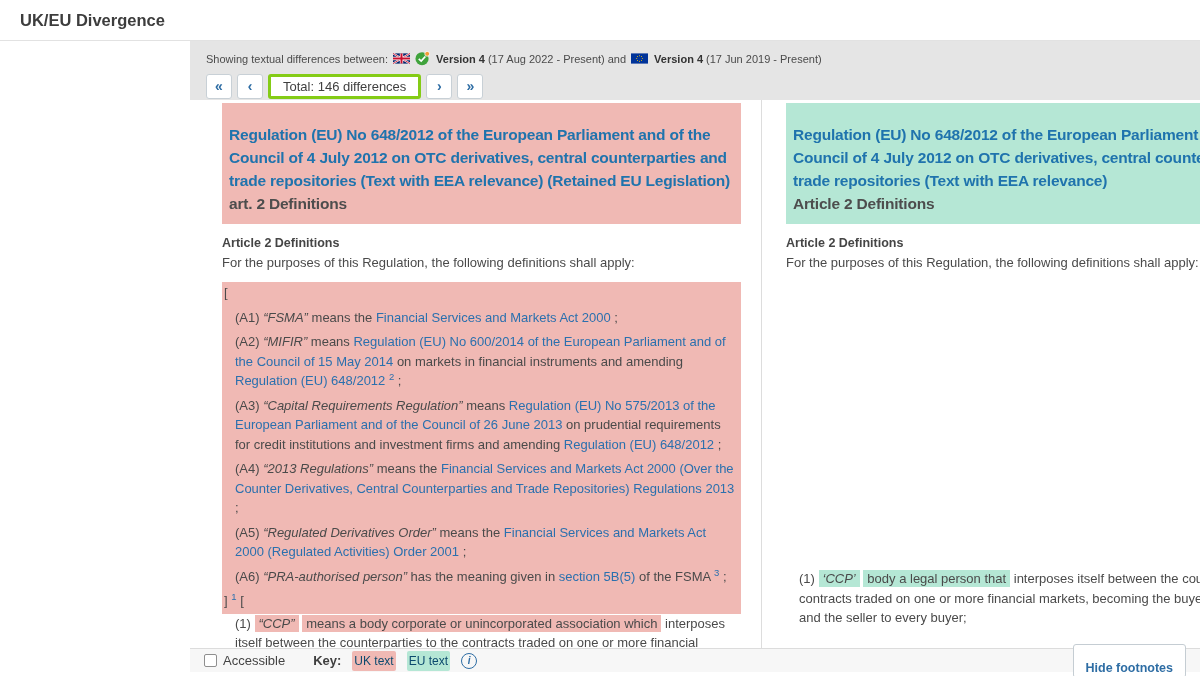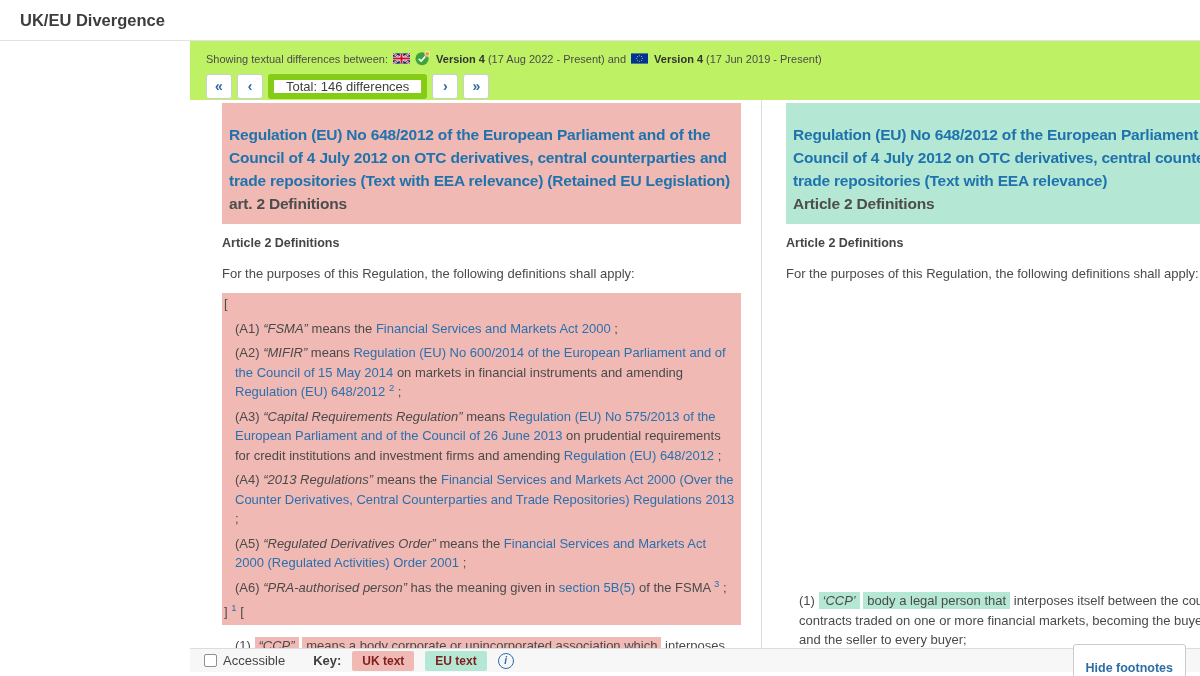--- a/index.html
+++ b/index.html
@@ -15,65 +15,65 @@
   .top-header{position:absolute;left:0;top:0;width:1200px;height:41px;background:#fff;border-bottom:1px solid var(--border);}
   .top-header h1{font-size:16.5px;font-weight:700;color:#3d3d3d;line-height:41px;padding-left:20px;}
 
   
   .sidebar{position:absolute;left:0;top:41px;width:190px;bottom:0;background:#fff;border-right:1px solid var(--border);}
   .sidebar-row{height:38px;display:flex;align-items:center;gap:9px;padding:0 11px;border-bottom:1px solid var(--border);cursor:pointer;}
   .list-icon{width:22px;height:22px;background:#174f7e;border-radius:2px;display:inline-flex;align-items:center;justify-content:center;flex:none;}
   .sidebar-label{font-size:13.5px;font-weight:700;color:#2a4865;}
 
   
-  .toolbar{position:absolute;left:190px;top:41px;width:1010px;height:59px;background:#bef264;padding:10px 0 0 16px;}
+  .toolbar{position:absolute;left:190px;top:41px;width:1010px;height:59px;background:#e5e5e5;padding:10px 0 0 16px;}
   .showing-line{display:flex;align-items:center;gap:3px;font-size:11px;color:#4b4b4b;white-space:nowrap;}
   .showing-line b{color:#333;margin-left:3px;}
   .flag{display:inline-flex;line-height:0;margin-left:2px;}
   .check{display:inline-flex;line-height:0;margin-left:2px;}
   .nav-line{margin-top:8px;display:flex;align-items:center;}
   .nav-btn{width:26px;height:25px;border:1px solid #c8d0d6;border-radius:3px;background:#fff;color:var(--navblue);
     font-family:"Liberation Sans",sans-serif;font-size:14px;font-weight:700;display:inline-flex;align-items:center;justify-content:center;
     margin-right:5px;cursor:pointer;padding:0 0 2px 0;}
-  .total-box{height:25px;border:6px solid #84cc16;border-radius:3px;background:#fff;color:#3f3f3f;font-size:13px;
+  .total-box{height:25px;border:3px solid #84cc16;border-radius:3px;background:#fff;color:#3f3f3f;font-size:13px;
     display:inline-flex;align-items:center;padding:0 12px;margin-right:5px;}
 
   
   .content{position:absolute;left:190px;top:100px;width:1010px;height:548px;overflow:hidden;background:#fff;}
   .col-divider{position:absolute;left:571px;top:0;bottom:0;width:1px;background:#ddd;}
   .doc-col{position:absolute;top:3px;width:519px;font-size:13px;line-height:1.5;color:#4a4a4a;}
   .doc-col.pos-uk{left:32px;}
   .doc-col.pos-eu{left:596px;}
   .heading{font-size:15.5px;line-height:23px;font-weight:700;padding:20px 7px;height:121px;overflow:hidden;letter-spacing:-0.2px;}
   .col-uk .heading{background:var(--uk);}
   .col-eu .heading{background:var(--eu);}
   .heading .title{color:var(--headblue);}
   .heading .article{display:block;color:#4d4d4d;}
   .label{font-weight:700;font-size:12.5px;color:#454545;margin-top:10px;}
-  .para{margin-top:11px;}
+  .para{}
   .para.item{padding-left:13px;}
   .insert-block{margin-top:10px;padding:1px 6px 3px 2px;}
   .col-uk .insert-block{background:var(--uk);}
   .insert-block .line{margin-top:5px;}
   .insert-block .line:first-child{margin-top:0;}
   .insert-block .line.item{padding-left:11px;}
   .link{color:var(--link);cursor:pointer;}
   .sup{color:var(--link);font-size:9.5px;vertical-align:super;line-height:0;cursor:pointer;}
   .it{font-style:italic;}
   .hl{padding:1px 4px;}
   .col-uk .hl{background:var(--uk);}
   .col-eu .hl{background:var(--eu);}
 
   
   .bottom-bar{position:absolute;left:190px;top:648px;width:1010px;height:24px;background:#f7f7f7;border-top:1px solid #dcdcdc;
     display:flex;align-items:center;padding:0 14px;}
   .acc{display:flex;align-items:center;gap:6px;font-size:13px;color:#444;cursor:pointer;}
   .checkbox{width:13px;height:13px;border:1px solid #8f8f8f;border-radius:2px;background:#fff;display:inline-block;}
   .key-label{font-weight:700;font-size:13px;color:#3f3f3f;margin-left:28px;}
-  .badge{font-size:12px;color:#7f1d1d;padding:3px 10px;border-radius:2px;margin-left:11px;font-weight:bold;}
+  .badge{font-size:12px;color:#0c4a6e;padding:3px 2px;border-radius:2px;margin-left:11px;}
   .badge.uk{background:var(--uk);}
   .badge.eu{background:var(--eu);}
   .info{width:16px;height:16px;border:1.5px solid var(--navblue);border-radius:50%;color:var(--navblue);
     font-size:10px;font-weight:700;font-style:italic;display:inline-flex;align-items:center;justify-content:center;margin-left:11px;cursor:pointer;}
   .hide-fn{margin-left:auto;height:24px;border:1px solid #c5cdd3;border-radius:3px;background:#fff;color:var(--navblue);
     font-family:"Liberation Sans",sans-serif;font-size:12.5px;font-weight:700;padding:16px 12px;cursor:pointer;}
 </style>
 </head>
 <body>
 

